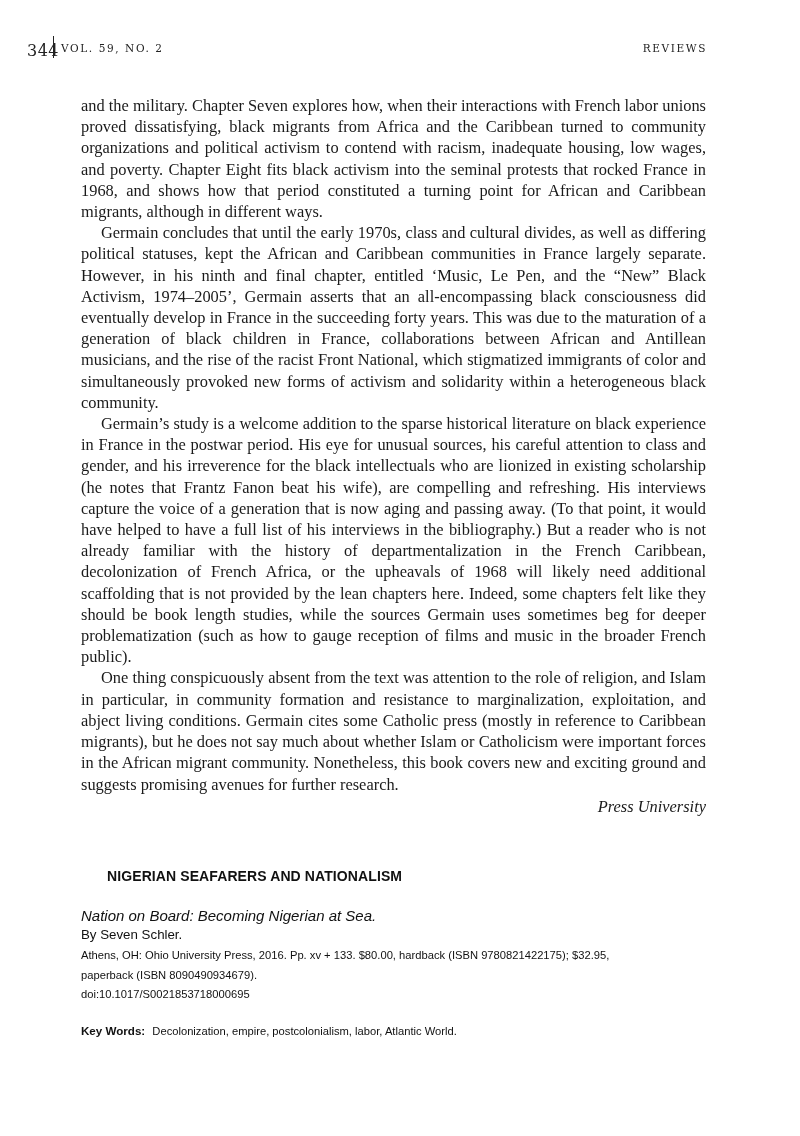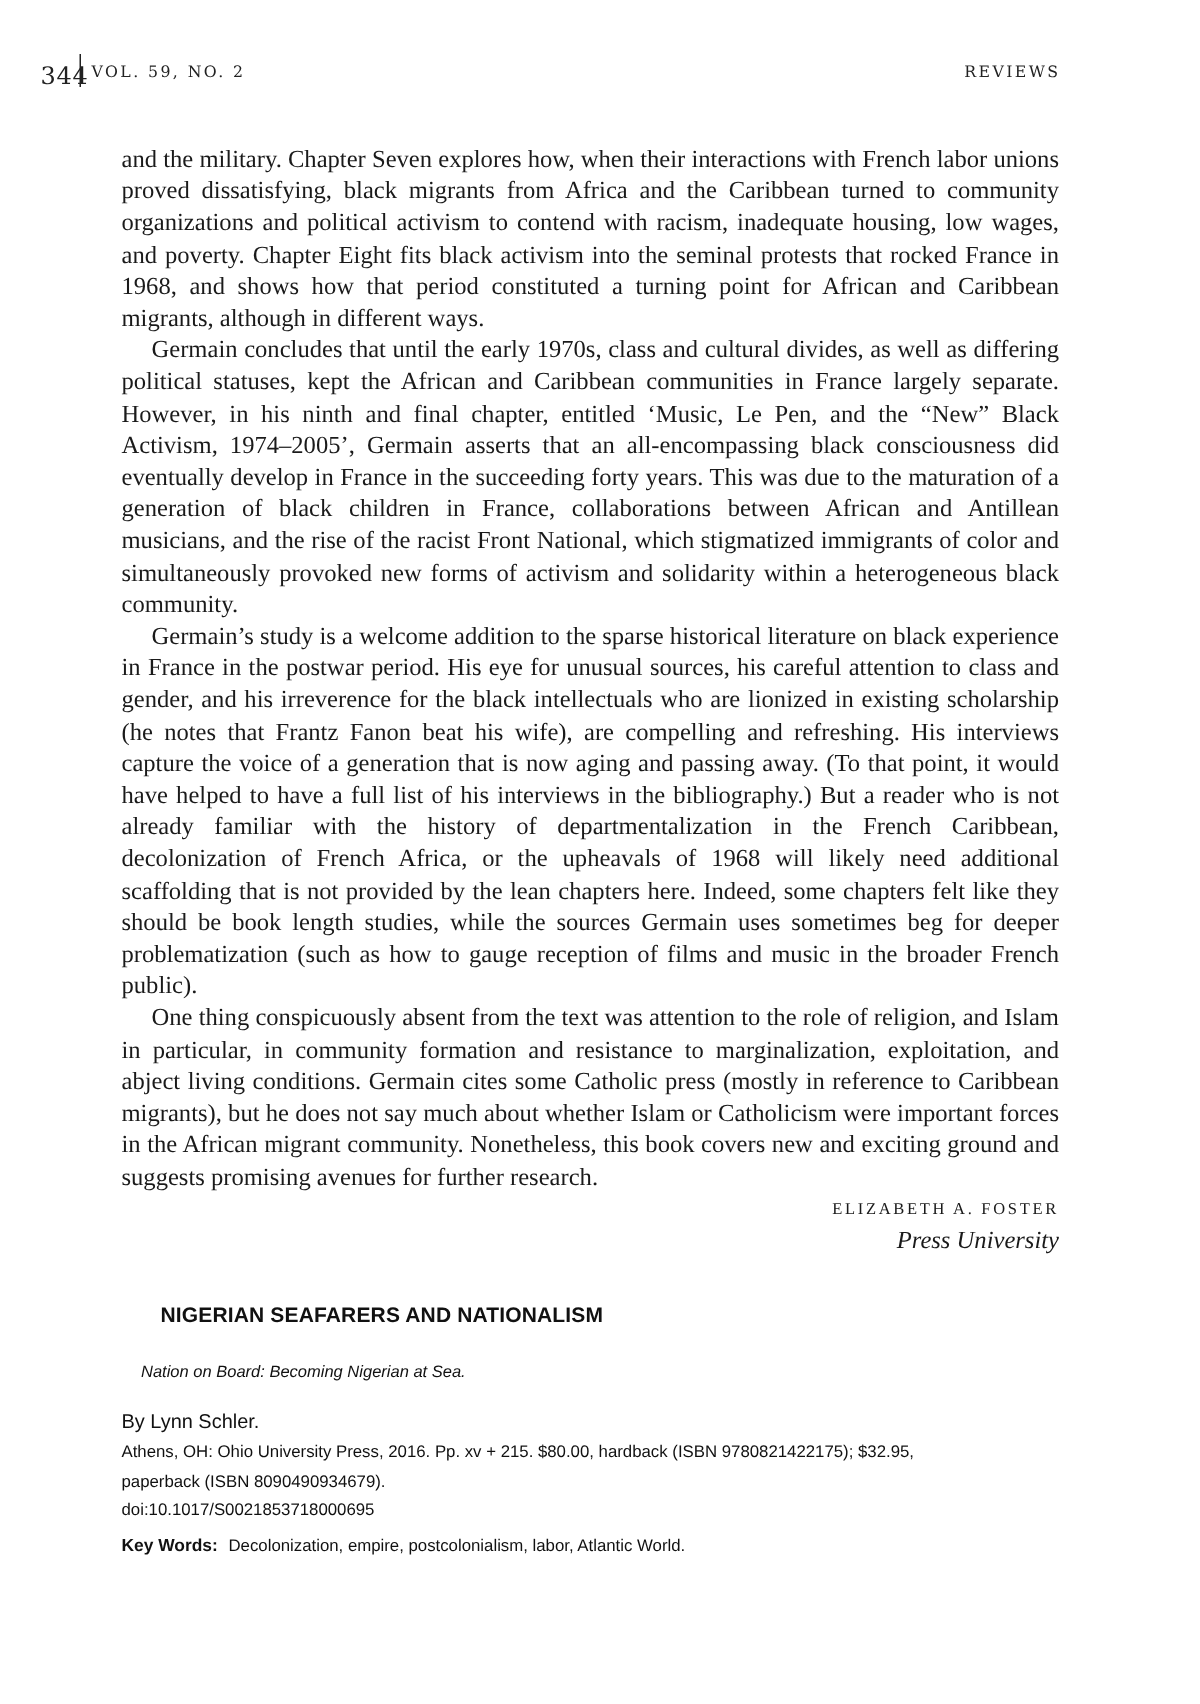--- a/index.html
+++ b/index.html
@@ -96,23 +96,23 @@
     .review-title {
       font-weight: bold;
       font-size: 14px;
       letter-spacing: 0.1px;
       margin: 0 0 20px 0;
       line-height: 20px;
       padding-left: 26px;
     }
     .book-title {
       font-style: italic;
-      font-size: 11px;
+      font-size: 15px;
       line-height: 19px;
-      margin: 13px;
+      margin: 0;
     }
     .book-author {
       font-size: 13.3px;
       line-height: 20px;
       margin: 0;
     }
     .pub-info {
       font-size: 11.2px;
       line-height: 20px;
       margin: 0;
@@ -146,30 +146,29 @@
   <span class="vol">vol. 59, no. 2</span>
   <span class="section">reviews</span>
 </header>
 
 <main class="body-text">
   <p>and the military. Chapter Seven explores how, when their interactions with French labor unions proved dissatisfying, black migrants from Africa and the Caribbean turned to com­munity organizations and political activism to contend with racism, inadequate housing, low wages, and poverty. Chapter Eight fits black activism into the seminal protests that rocked France in 1968, and shows how that period constituted a turning point for African and Caribbean migrants, although in different ways.</p>
   <p class="indent">Germain concludes that until the early 1970s, class and cultural divides, as well as dif­fering political statuses, kept the African and Caribbean communities in France largely sep­arate. However, in his ninth and final chapter, entitled ‘Music, Le Pen, and the “New” Black Activism, 1974–2005’, Germain asserts that an all-encompassing black conscious­ness did eventually develop in France in the succeeding forty years. This was due to the maturation of a generation of black children in France, collaborations between African and Antillean musicians, and the rise of the racist Front National, which stigmatized immi­grants of color and simultaneously provoked new forms of activism and solidarity within a heterogeneous black community.</p>
   <p class="indent">Germain’s study is a welcome addition to the sparse historical literature on black experience in France in the postwar period. His eye for unusual sources, his careful attention to class and gender, and his irreverence for the black intellectuals who are lionized in existing scholarship (he notes that Frantz Fanon beat his wife), are compelling and refreshing. His interviews capture the voice of a generation that is now aging and passing away. (To that point, it would have helped to have a full list of his interviews in the bibliography.) But a reader who is not already familiar with the history of departmentalization in the French Caribbean, decolonization of French Africa, or the upheavals of 1968 will likely need additional scaffolding that is not pro­vided by the lean chapters here. Indeed, some chapters felt like they should be book length stud­ies, while the sources Germain uses sometimes beg for deeper problematization (such as how to gauge reception of films and music in the broader French public).</p>
   <p class="indent">One thing conspicuously absent from the text was attention to the role of religion, and Islam in particular, in community formation and resistance to marginalization, exploit­ation, and abject living conditions. Germain cites some Catholic press (mostly in reference to Caribbean migrants), but he does not say much about whether Islam or Catholicism were important forces in the African migrant community. Nonetheless, this book covers new and exciting ground and suggests promising avenues for further research.</p>
   <div class="signature">
-    <span class="author">Elizabeth A. Foster</span>
     <span class="affil">Press University</span>
   </div>
 </main>
 
 <section class="review-block">
   <h2 class="review-title">NIGERIAN SEAFARERS AND NATIONALISM</h2>
   <p class="book-title">Nation on Board: Becoming Nigerian at Sea.</p>
-  <p class="book-author">By Lynn Schler.</p>
-  <p class="pub-info">Athens, OH: Ohio University Press, 2016. Pp. xv + 215. $80.00, hardback (ISBN 9780821422175); $32.95,</p>
+  <p class="book-author">By Seven Schler.</p>
+  <p class="pub-info">Athens, OH: Ohio University Press, 2016. Pp. xv + 133. $80.00, hardback (ISBN 9780821422175); $32.95,</p>
   <p class="pub-info">paperback (ISBN 8090490934679).</p>
   <p class="doi">doi:10.1017/S0021853718000695</p>
 </section>
 
 <div class="keywords">
   <span class="kw-label">Key Words:</span>
   <span>Decolonization, empire, postcolonialism, labor, Atlantic World.</span>
 </div>
 
 </body></html>

